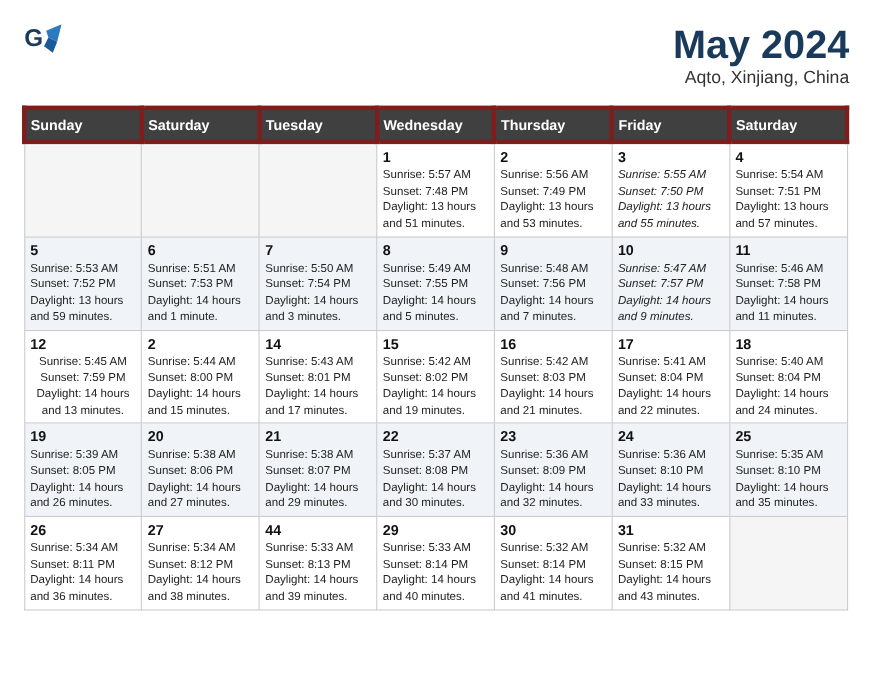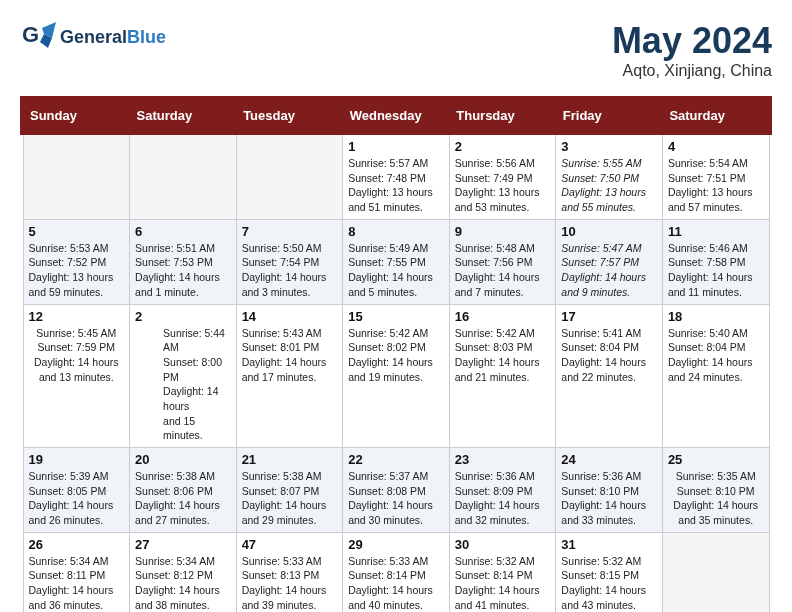--- a/index.html
+++ b/index.html
@@ -40,27 +40,27 @@
     }
     .location {
       font-size: 16px;
       color: #333;
     }
     table {
       width: 100%;
       border-collapse: collapse;
     }
     th {
-      background: #7f1d1d;
+      background: #404040;
       color: #fff;
       font-size: 13px;
       font-weight: bold;
       padding: 6px 4px;
       text-align: left;
-      border: 6px solid #7f1d1d;
+      border: 4px solid #7f1d1d;
     }
     td {
       border: 1px solid #ccc;
       vertical-align: top;
       padding: 4px 5px;
       width: calc(100% / 7);
       min-height: 80px;
       font-size: 11px;
       color: #222;
       background: #fff;
@@ -92,25 +92,20 @@
 <div class="header">
   <div class="logo">
     <svg width="36" height="36" viewBox="0 0 36 36">
       <rect x="0" y="0" width="36" height="36" fill="none"></rect>
 
       <text x="2" y="22" font-size="22" font-weight="bold" fill="#1a3a5c" font-family="Arial">G</text>
 
       <polygon points="22,8 36,2 32,18 24,14" fill="#2e7abf"></polygon>
       <polygon points="24,14 32,18 28,28 20,22" fill="#1a5a9a"></polygon>
     </svg>
-    <div>
-      <div class="logo-text">
-        General<span>Blue</span>
-      </div>
-    </div>
   </div>
   <div class="title-block">
     <div class="month-title">May 2024</div>
     <div class="location">Aqto, Xinjiang, China</div>
   </div>
 </div>
 
 <table>
   <thead>
     <tr>
@@ -211,21 +206,21 @@
       <tr>
         <td>
           <div class="day-num">12</div>
           <div class="cell-content" style="white-space: pre-line; text-align: center;">Sunrise: 5:45 AM
 Sunset: 7:59 PM
 Daylight: 14 hours
 and 13 minutes.</div>
         </td>
         <td>
           <div class="day-num">2</div>
-          <div class="cell-content" style="white-space: pre-line; margin-left: 28px;">Sunrise: 5:44 AM
+          <div class="cell-content" style="white-space: pre-line;">Sunrise: 5:44 AM
 Sunset: 8:00 PM
 Daylight: 14 hours
 and 15 minutes.</div>
         </td>
         <td>
           <div class="day-num">14</div>
           <div class="cell-content" style="white-space: pre-line;">Sunrise: 5:43 AM
 Sunset: 8:01 PM
 Daylight: 14 hours
 and 17 minutes.</div>
@@ -297,21 +292,21 @@
         </td>
         <td>
           <div class="day-num">24</div>
           <div class="cell-content" style="white-space: pre-line;">Sunrise: 5:36 AM
 Sunset: 8:10 PM
 Daylight: 14 hours
 and 33 minutes.</div>
         </td>
         <td>
           <div class="day-num">25</div>
-          <div class="cell-content" style="white-space: pre-line; text-align: center;">Sunrise: 5:35 AM
+          <div class="cell-content" style="white-space: pre-line;">Sunrise: 5:35 AM
 Sunset: 8:10 PM
 Daylight: 14 hours
 and 35 minutes.</div>
         </td>
       </tr>
       <tr>
         <td>
           <div class="day-num">26</div>
           <div class="cell-content" style="white-space: pre-line;">Sunrise: 5:34 AM
 Sunset: 8:11 PM
@@ -319,21 +314,21 @@
 and 36 minutes.</div>
         </td>
         <td>
           <div class="day-num">27</div>
           <div class="cell-content" style="white-space: pre-line;">Sunrise: 5:34 AM
 Sunset: 8:12 PM
 Daylight: 14 hours
 and 38 minutes.</div>
         </td>
         <td>
-          <div class="day-num">47</div>
+          <div class="day-num">44</div>
           <div class="cell-content" style="white-space: pre-line;">Sunrise: 5:33 AM
 Sunset: 8:13 PM
 Daylight: 14 hours
 and 39 minutes.</div>
         </td>
         <td>
           <div class="day-num">29</div>
           <div class="cell-content" style="white-space: pre-line;">Sunrise: 5:33 AM
 Sunset: 8:14 PM
 Daylight: 14 hours

